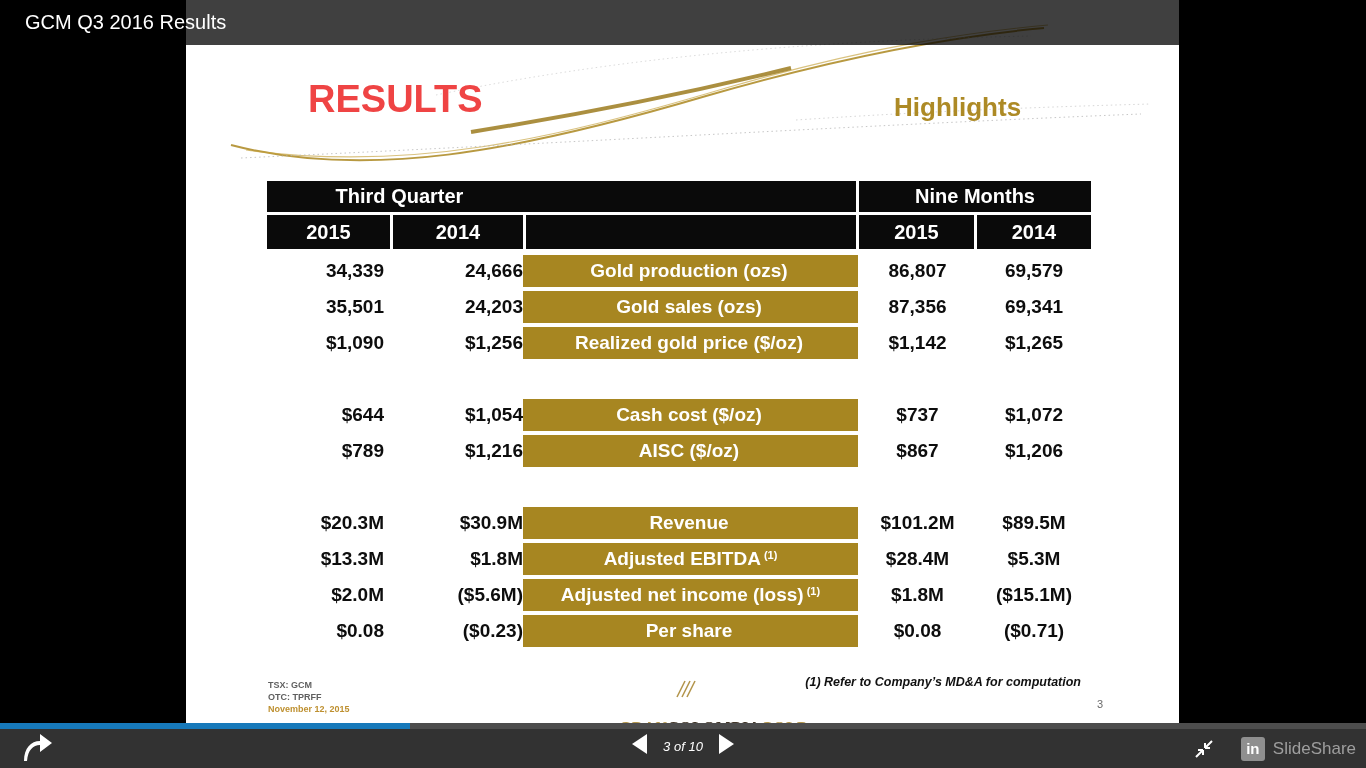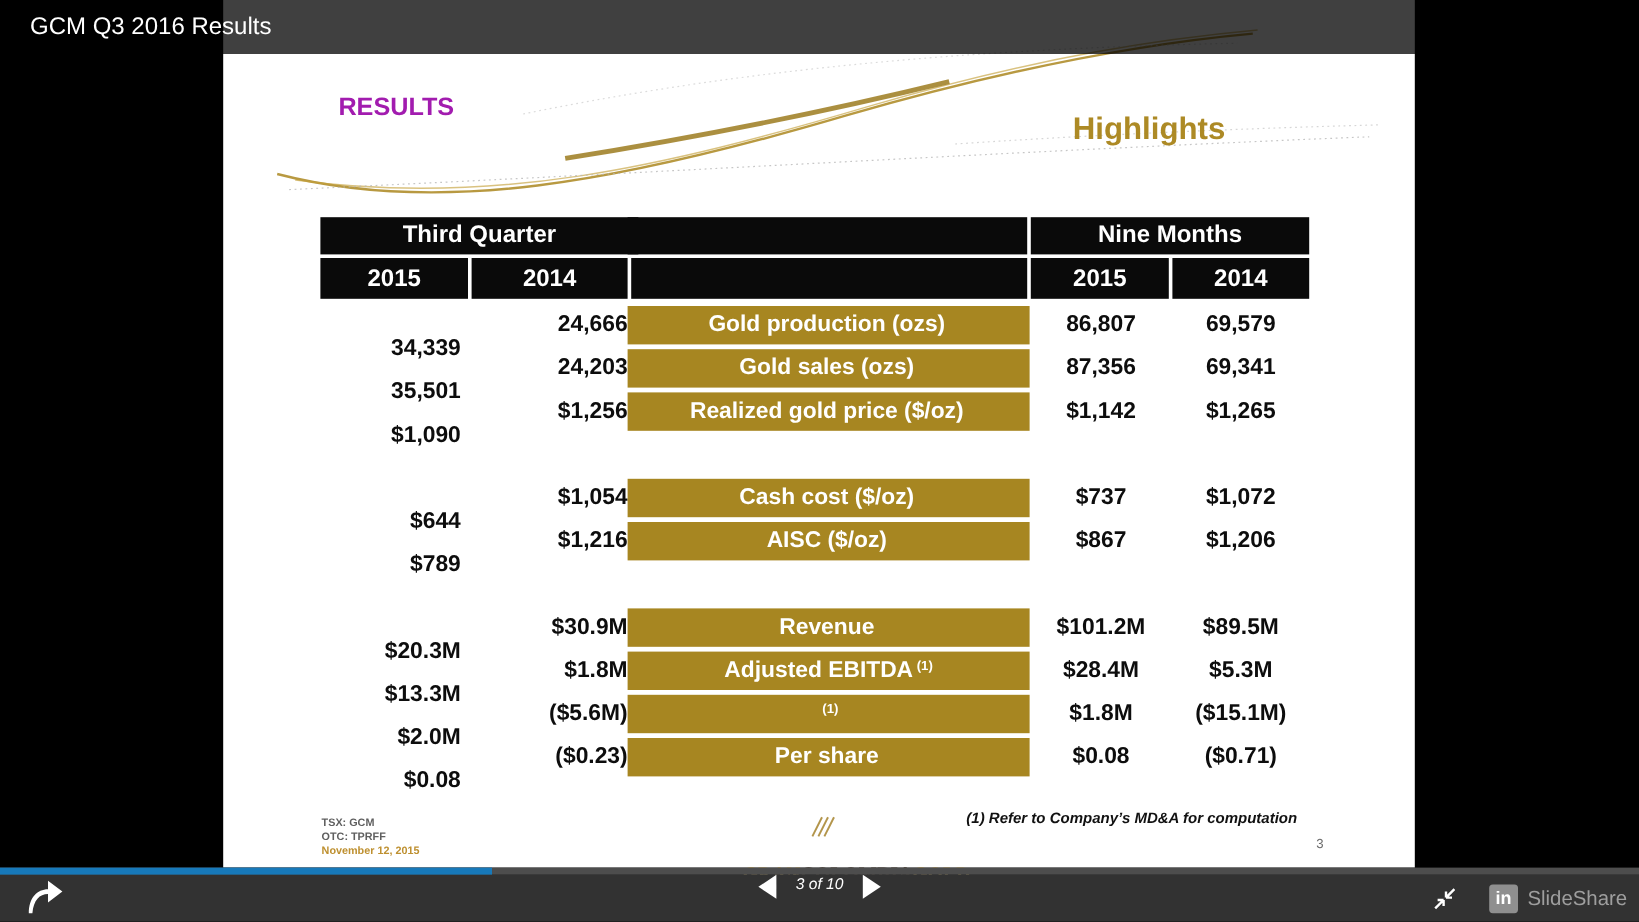--- a/index.html
+++ b/index.html
@@ -4,34 +4,34 @@
 <style>
   * { margin:0; padding:0; box-sizing:border-box; }
   html,body { width:1366px; height:768px; overflow:hidden; background:#000; font-family:"Liberation Sans", sans-serif; }
   .stage { position:relative; width:1366px; height:768px; background:#000; }
 
   
   .slide { position:absolute; left:186px; top:0; width:993px; height:723px; background:#fff; }
 
   .swoosh { position:absolute; left:0; top:0; width:993px; height:185px; pointer-events:none; }
 
-  .heading { position:absolute; left:96px; top:78px; font-size:21px; font-weight:700; color:#a21caf; letter-spacing:0px; }
+  .heading { position:absolute; left:122px; top:78px; font-size:38px; font-weight:700; color:#ef4444; letter-spacing:0px; }
   .subheading { position:absolute; left:708px; top:92px; font-size:26px; font-weight:700; color:#AD8A25; }
 
   
   .gtable { position:absolute; left:81px; top:181px; width:824px; height:470px; }
   .hbox { position:absolute; background:#0a0a0a; color:#fff; font-weight:700; font-size:20px;
           display:flex; align-items:center; justify-content:center; }
   .h1 { top:0; height:31px; }
   .h2 { top:34px; height:34px; }
 
   .row { position:absolute; left:0; width:824px; height:32px; }
   .cell { position:absolute; top:0; height:32px; font-size:19px; font-weight:700; color:#0d0d0d;
           display:flex; align-items:center; }
-  .c1 { left:0;   width:125px; justify-content:flex-end; padding-right:8px;margin-top:20px; }
+  .c1 { left:0;   width:125px; justify-content:flex-end; padding-right:8px; }
   .c2 { left:125px; width:131px; justify-content:flex-end; padding-right:0; }
   .c3 { left:256px; width:335px; background:#A78621; color:#fff; justify-content:center; }
   .c4 { left:591px; width:119px; justify-content:center; }
   .c5 { left:710px; width:114px; justify-content:center; }
   .c3 sup { font-size:11px; margin-left:3px; transform:translateY(-4px); }
   .r0{top:74px}.r1{top:110px}.r2{top:146px}
   .r3{top:218px}.r4{top:254px}
   .r5{top:326px}.r6{top:362px}.r7{top:398px}.r8{top:434px}
 
   
@@ -44,21 +44,21 @@
   .slide-num { position:absolute; right:76px; top:698px; font-size:11px; color:#6b6b6b; }
 
   
   .titlebar { position:absolute; left:0; top:0; width:1366px; height:45px; background:rgba(0,0,0,0.75);
               color:#fff; font-size:20px; line-height:45px; padding-left:25px; }
   .progress { position:absolute; left:0; top:723px; width:1366px; height:6px; background:#4d4d4d; }
   .progress-fill { height:6px; width:410px; background:#1779BA; }
   .controlbar { position:absolute; left:0; top:729px; width:1366px; height:39px; background:#323232; }
 
   .share-btn { position:absolute; left:16px; top:2px; width:38px; height:34px; cursor:pointer; }
-  .nav { position:absolute; left:0; top:0; width:1366px; height:25px; display:flex; align-items:flex-start; justify-content:center; gap:16px; }
+  .nav { position:absolute; left:0; top:0; width:1366px; height:25px; display:flex; align-items:flex-end; justify-content:center; gap:16px; }
   .tri { width:0; height:0; cursor:pointer; }
   .tri-prev { border-top:10px solid transparent; border-bottom:10px solid transparent; border-right:15px solid #fff; }
   .tri-next { border-top:10px solid transparent; border-bottom:10px solid transparent; border-left:15px solid #fff; }
   .nav-label { color:#fff; font-size:13px; font-style:italic; }
 
   .right-group { position:absolute; right:0; top:0; height:39px; display:flex; align-items:center; }
   .collapse-btn { width:22px; height:22px; margin-right:26px; cursor:pointer; }
   .li-badge { width:24px; height:24px; background:#8f8f8f; border-radius:3px; color:#fff; font-weight:700;
               font-size:15px; display:flex; align-items:center; justify-content:center; margin-right:8px; cursor:pointer; }
   .ss-name { color:#9e9e9e; font-size:17px; margin-right:10px; cursor:pointer; }
@@ -161,20 +161,21 @@
             <span>Adjusted EBITDA</span>
             <sup>(1)</sup>
           </div>
         <div class="cell c4">$28.4M</div>
         <div class="cell c5">$5.3M</div>
       </div>
       <div class="row r7">
         <div class="cell c1">$2.0M</div>
         <div class="cell c2">($5.6M)</div>
         <div class="cell c3">
+            <span>Adjusted net income (loss)</span>
             <sup>(1)</sup>
           </div>
         <div class="cell c4">$1.8M</div>
         <div class="cell c5">($15.1M)</div>
       </div>
       <div class="row r8">
         <div class="cell c1">$0.08</div>
         <div class="cell c2">($0.23)</div>
         <div class="cell c3">
             <span>Per share</span>

